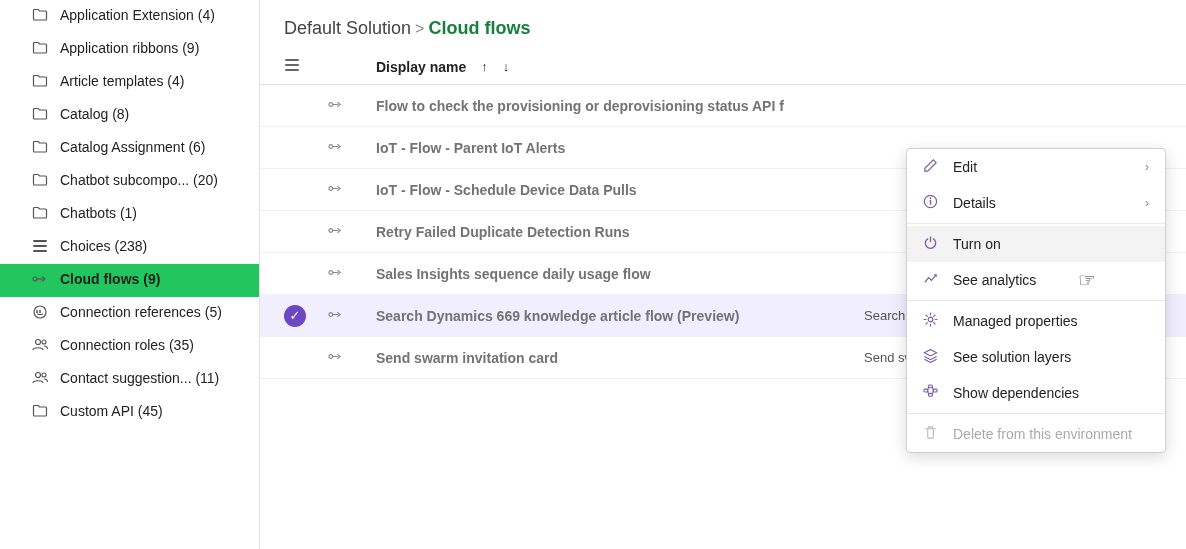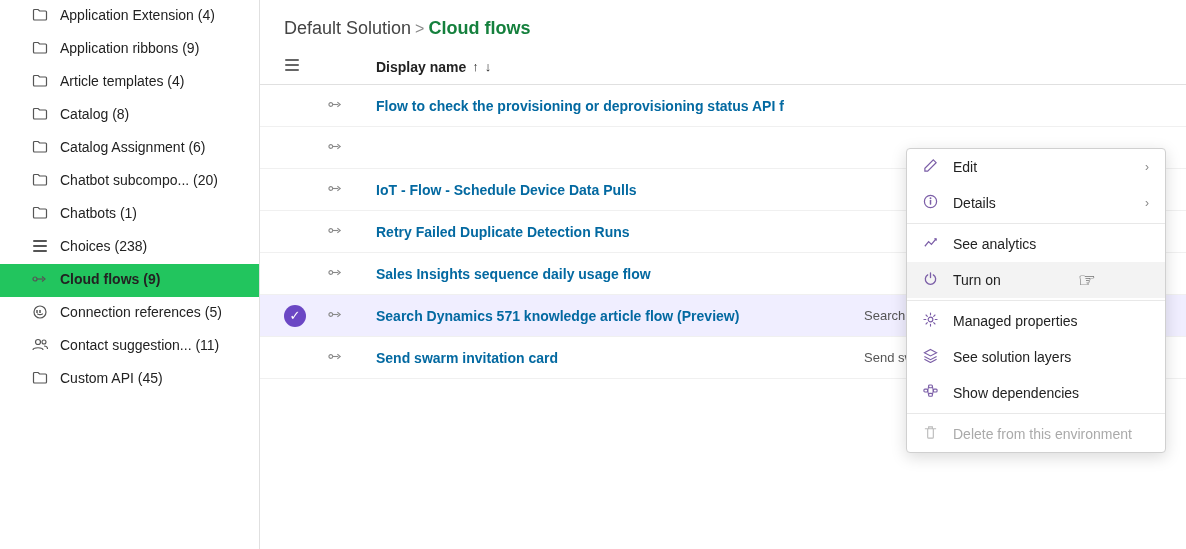--- a/index.html
+++ b/index.html
@@ -54,38 +54,38 @@
     .table-header {
       display: flex;
       align-items: center;
       padding: 8px 24px;
       border-bottom: 1px solid #e0e0e0;
       background: #fff;
       gap: 8px;
     }
     .col-check { width: 36px; min-width: 36px; }
     .col-icon { width: 40px; min-width: 40px; }
-    .col-name { flex: 1; font-weight: 600; font-size: 14px; display: flex; gap: 6px; }
+    .col-name { flex: 1; font-weight: 600; font-size: 14px; display: flex; gap: 15px; }
     .col-extra1 { width: 170px; min-width: 170px; }
     .col-extra2 { width: 80px; min-width: 80px; }
     .col-menu { width: 32px; min-width: 32px; }
 
     .table-row {
       display: flex;
       align-items: center;
       padding: 6px 24px;
       border-bottom: 1px solid #f0f0f0;
       cursor: pointer;
       gap: 8px;
       min-height: 42px;
     }
     .table-row.selected { background: #f0eeff; }
 
     .flow-icon { color: #888; font-size: 14px; }
-    .flow-name { flex: 1; font-size: 14px; color: #0369a1; overflow: hidden; text-overflow: ellipsis; white-space: nowrap; }
+    .flow-name { flex: 1; font-size: 14px; color: #737373; overflow: hidden; text-overflow: ellipsis; white-space: nowrap; }
     .check-circle {
       width: 22px; height: 22px; border-radius: 50%; background: #6b47c4;
       display: flex; align-items: center; justify-content: center; color: #fff; font-size: 13px;
     }
 
     .ellipsis-btn {
       width: 24px; height: 24px; display: flex; align-items: center; justify-content: center;
       color: #555; font-size: 16px; cursor: pointer; border-radius: 4px;
     }
 
@@ -208,20 +208,29 @@
           </svg></span>
         <span class="label">Connection references (5)</span>
       </div>
       <div class="sidebar-item">
         <span class="icon"><svg width="16" height="16" viewBox="0 0 16 16">
             <circle cx="6" cy="5" r="2.5" fill="none" stroke="#555" stroke-width="1.2"></circle>
             <path d="M1 13c0-3 10-3 10 0" fill="none" stroke="#555" stroke-width="1.2"></path>
             <circle cx="12" cy="5" r="2" fill="none" stroke="#555" stroke-width="1.1"></circle>
             <path d="M12 9c2 0 3.5 1 3.5 3" fill="none" stroke="#555" stroke-width="1.1"></path>
           </svg></span>
+        <span class="label">Connection roles (35)</span>
+      </div>
+      <div class="sidebar-item">
+        <span class="icon"><svg width="16" height="16" viewBox="0 0 16 16">
+            <circle cx="6" cy="5" r="2.5" fill="none" stroke="#555" stroke-width="1.2"></circle>
+            <path d="M1 13c0-3 10-3 10 0" fill="none" stroke="#555" stroke-width="1.2"></path>
+            <circle cx="12" cy="5" r="2" fill="none" stroke="#555" stroke-width="1.1"></circle>
+            <path d="M12 9c2 0 3.5 1 3.5 3" fill="none" stroke="#555" stroke-width="1.1"></path>
+          </svg></span>
         <span class="label">Contact suggestion... (11)</span>
       </div>
       <div class="sidebar-item">
         <span class="icon"><svg width="16" height="16" viewBox="0 0 16 16" fill="none">
             <path d="M1.5 3.5a1 1 0 011-1h3.586l1.5 1.5H13.5a1 1 0 011 1v7a1 1 0 01-1 1h-11a1 1 0 01-1-1V3.5z" stroke="#555" stroke-width="1.2" fill="none"></path>
           </svg></span>
         <span class="label">Custom API (45)</span>
       </div>
     </div>
 
@@ -265,20 +274,21 @@
             <div class="col-extra2 truncate" style="font-size: 13px; color: rgb(85, 85, 85);"></div>
             <div class="col-menu"></div>
           </div>
           <div class="table-row">
             <div class="col-check"></div>
             <div class="col-icon flow-icon"><svg width="15" height="15" viewBox="0 0 16 16" fill="none">
                 <circle cx="3" cy="8" r="2" stroke="#888" stroke-width="1.2"></circle>
                 <line x1="5" y1="8" x2="11" y2="8" stroke="#888" stroke-width="1.2"></line>
                 <path d="M10 5.5l3 2.5-3 2.5" stroke="#888" stroke-width="1.2" fill="none"></path>
               </svg></div>
+            <div class="col-name flow-name">IoT - Flow - Parent IoT Alerts</div>
             <div class="col-extra1 truncate" style="font-size: 13px; color: rgb(85, 85, 85);"></div>
             <div class="col-extra2 truncate" style="font-size: 13px; color: rgb(85, 85, 85);"></div>
             <div class="col-menu"></div>
           </div>
           <div class="table-row">
             <div class="col-check"></div>
             <div class="col-icon flow-icon"><svg width="15" height="15" viewBox="0 0 16 16" fill="none">
                 <circle cx="3" cy="8" r="2" stroke="#888" stroke-width="1.2"></circle>
                 <line x1="5" y1="8" x2="11" y2="8" stroke="#888" stroke-width="1.2"></line>
                 <path d="M10 5.5l3 2.5-3 2.5" stroke="#888" stroke-width="1.2" fill="none"></path>
@@ -314,21 +324,21 @@
           </div>
           <div class="table-row selected">
             <div class="col-check">
               <div class="check-circle">✓</div>
             </div>
             <div class="col-icon flow-icon"><svg width="15" height="15" viewBox="0 0 16 16" fill="none">
                 <circle cx="3" cy="8" r="2" stroke="#888" stroke-width="1.2"></circle>
                 <line x1="5" y1="8" x2="11" y2="8" stroke="#888" stroke-width="1.2"></line>
                 <path d="M10 5.5l3 2.5-3 2.5" stroke="#888" stroke-width="1.2" fill="none"></path>
               </svg></div>
-            <div class="col-name flow-name">Search Dynamics 571 knowledge article flow (Preview)</div>
+            <div class="col-name flow-name">Search Dynamics 669 knowledge article flow (Preview)</div>
             <div class="col-extra1 truncate" style="font-size: 13px; color: rgb(85, 85, 85);">Search Dynamics 3...</div>
             <div class="col-extra2 truncate" style="font-size: 13px; color: rgb(85, 85, 85);">Cloud F...</div>
             <div class="col-menu">
               <div class="ellipsis-btn">⋮</div>
             </div>
           </div>
           <div class="table-row">
             <div class="col-check"></div>
             <div class="col-icon flow-icon"><svg width="15" height="15" viewBox="0 0 16 16" fill="none">
                 <circle cx="3" cy="8" r="2" stroke="#888" stroke-width="1.2"></circle>
@@ -356,32 +366,32 @@
         <div class="ctx-item">
           <span class="ctx-icon"><svg width="15" height="15" viewBox="0 0 16 16">
               <circle cx="8" cy="8" r="6.5" stroke="#7b5ea7" stroke-width="1.3" fill="none"></circle>
               <rect x="7.2" y="6.5" width="1.6" height="5" rx="0.5" fill="#7b5ea7"></rect>
               <circle cx="8" cy="4.5" r="1" fill="#7b5ea7"></circle>
             </svg></span>
           <span>Details</span>
           <span class="ctx-chevron">›</span>
         </div>
         <hr class="ctx-divider">
+        <div class="ctx-item highlighted">
+          <span class="ctx-icon"><svg width="15" height="15" viewBox="0 0 16 16" fill="none">
+              <path d="M8 2v5M5 4.1A5.5 5.5 0 1 0 11 4.1" stroke="#7b5ea7" stroke-width="1.4" stroke-linecap="round"></path>
+            </svg></span>
+          <span>Turn on</span>
+        </div>
         <div class="ctx-item">
           <span class="ctx-icon"><svg width="15" height="15" viewBox="0 0 16 16" fill="none">
               <polyline points="2,12 6,7 9,10 14,4" stroke="#7b5ea7" stroke-width="1.3" fill="none"></polyline>
               <polyline points="12,4 14,4 14,6" stroke="#7b5ea7" stroke-width="1.3" fill="none"></polyline>
             </svg></span>
           <span>See analytics</span>
-        </div>
-        <div class="ctx-item highlighted">
-          <span class="ctx-icon"><svg width="15" height="15" viewBox="0 0 16 16" fill="none">
-              <path d="M8 2v5M5 4.1A5.5 5.5 0 1 0 11 4.1" stroke="#7b5ea7" stroke-width="1.4" stroke-linecap="round"></path>
-            </svg></span>
-          <span>Turn on</span>
         </div>
         <hr class="ctx-divider">
         <div class="ctx-item">
           <span class="ctx-icon"><svg width="15" height="15" viewBox="0 0 16 16" fill="none">
               <circle cx="8" cy="8" r="2.5" stroke="#7b5ea7" stroke-width="1.2"></circle>
               <path d="M8 1v2M8 13v2M1 8h2M13 8h2M3.2 3.2l1.4 1.4M11.4 11.4l1.4 1.4M3.2 12.8l1.4-1.4M11.4 4.6l1.4-1.4" stroke="#7b5ea7" stroke-width="1.2" stroke-linecap="round"></path>
             </svg></span>
           <span>Managed properties</span>
         </div>
         <div class="ctx-item">

